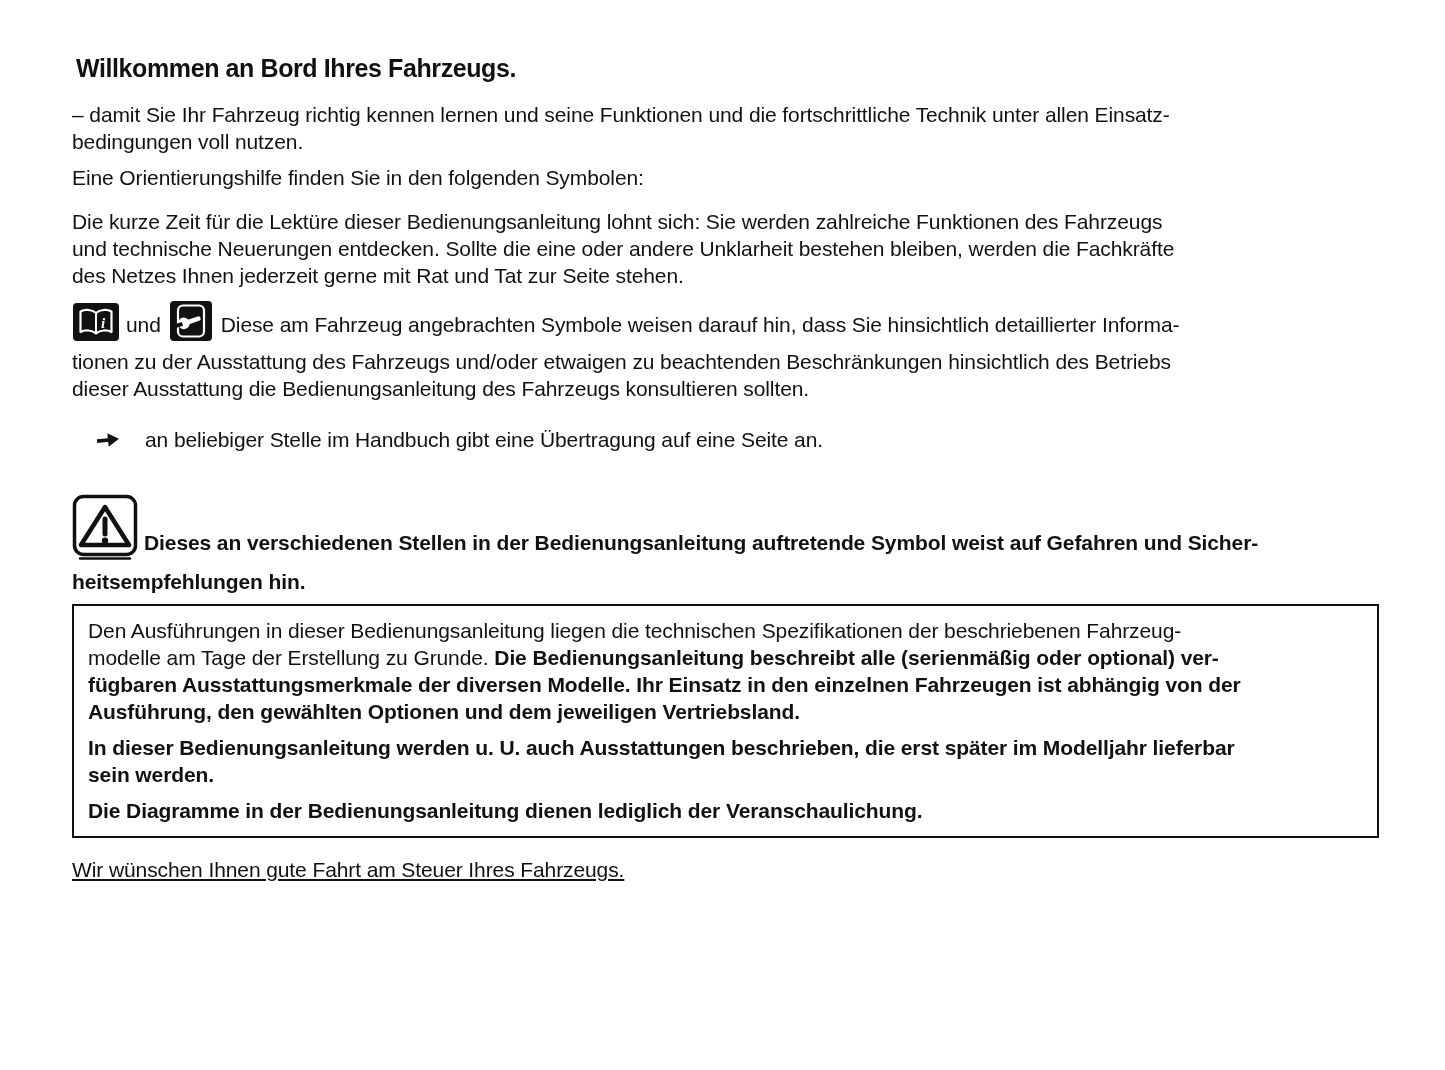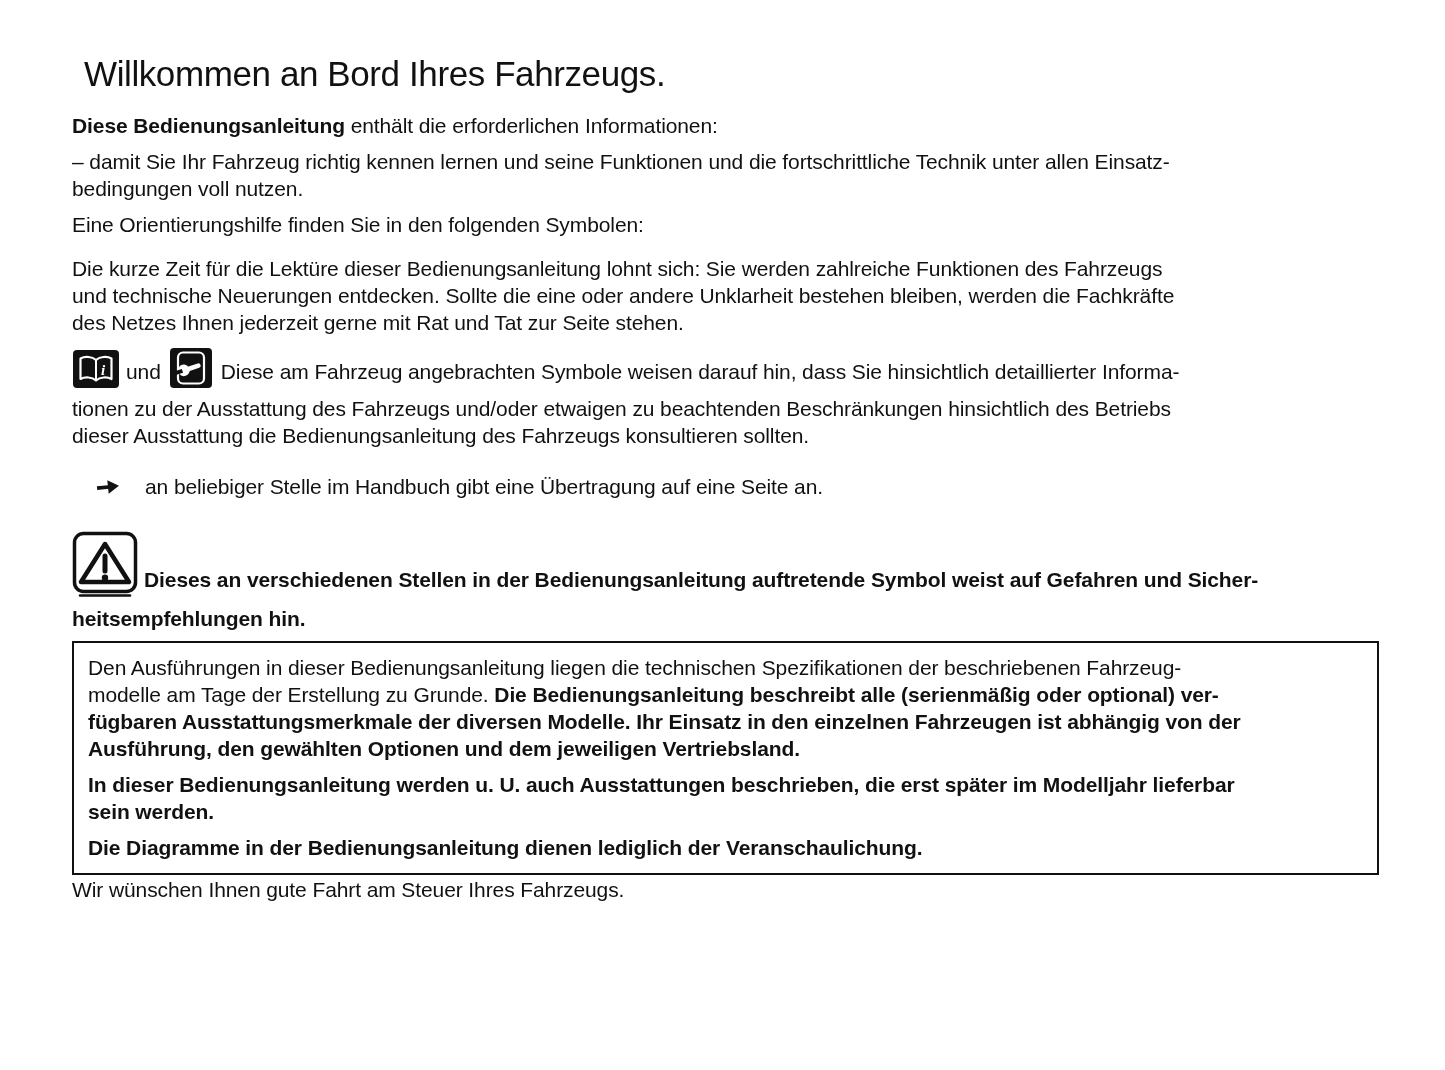--- a/index.html
+++ b/index.html
@@ -11,72 +11,71 @@
     height: 1070px;
     background: #ffffff;
     color: #111111;
     font-family: "Liberation Sans", sans-serif;
     overflow: hidden;
   }
   .page {
     padding: 54px 66px 0 72px;
   }
   .title {
-    font-size: 35px;
-    font-weight: 400;
+    font-size: 25px;
+    font-weight: 700;
     letter-spacing: -0.4px;
-    margin: 0 0 18px 12px;
+    margin: 0 0 18px 4px;
   }
   p {
     margin: 0;
     font-size: 21px;
     line-height: 27px;
     letter-spacing: -0.1px;
   }
   .ml { white-space: pre-line; }   
   .b  { font-weight: 700; }
   .intro       { margin-bottom: 9px; }
   .bullets     { margin-bottom: 9px; }
   .lecture     { margin-bottom: 11px; }
   .orientation { margin-bottom: 17px; }
   .sym-para    { margin-bottom: 24px; }
   .sym {
     display: inline-block;
     vertical-align: -10px;
   }
   .sym.book   { margin-right: 6px; }
   .sym.wrench { margin: 0 8px 0 8px; }
-  .ref-row    { margin-bottom: 28px; }
+  .ref-row    { margin-bottom: 38px; }
   .ref-arrow {
     display: inline-block;
     vertical-align: -3px;
     margin: 0 24px 0 23px;
   }
   .warn-para  { margin-bottom: 9px; }
   .warn-icon {
     display: inline-block;
     vertical-align: -12px;
     margin-right: 6px;
   }
   .notice-box {
     border: 2px solid #111111;
     padding: 11px 14px 12px 14px;
-    margin-bottom: 1px;
+    margin-bottom: 18px;
   }
   .notice-box p + p { margin-top: 9px; }
-  .wish        { margin-bottom: 10px; }
+  .wish        { margin-bottom: 10px; text-decoration: underline; }
 </style>
 </head>
 <body>
 
 <div class="page">
 
   <h1 class="title">Willkommen an Bord Ihres Fahrzeugs.</h1>
 
-  <p class="intro"><span class="b ml">Diese Bedienungsanleitung</span><span class="ml"> enthält die erforderlichen Informationen:</span></p>
 
   <div class="bullets">
     <p class="ml">–  damit Sie Ihr Fahrzeug richtig kennen lernen und seine Funktionen und die fortschrittliche Technik unter allen Einsatz-
 bedingungen voll nutzen.</p>
   </div>
 
   <p class="ml orientation">Eine Orientierungshilfe finden Sie in den folgenden Symbolen:</p>
 
   <p class="ml lecture">Die kurze Zeit für die Lektüre dieser Bedienungsanleitung lohnt sich: Sie werden zahlreiche Funktionen des Fahrzeugs
 und technische Neuerungen entdecken. Sollte die eine oder andere Unklarheit bestehen bleiben, werden die Fachkräfte

